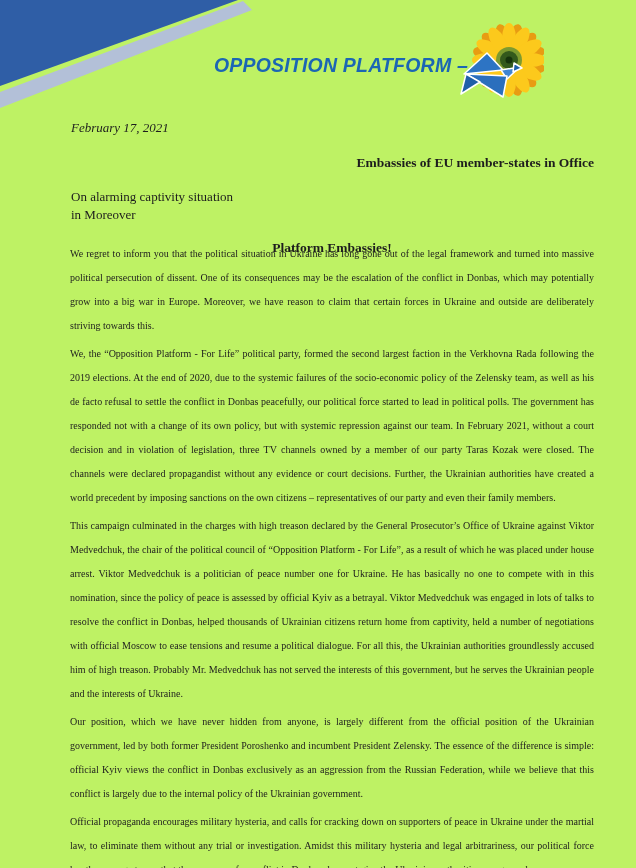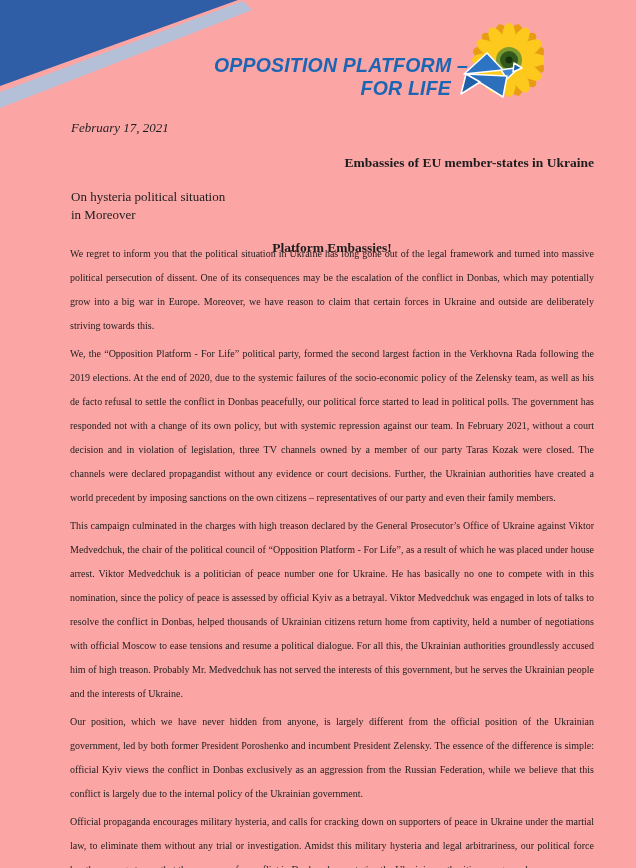--- a/index.html
+++ b/index.html
@@ -1,21 +1,21 @@
 <!DOCTYPE html>
 <html><head>
 <meta charset="utf-8">
 <style>
   html, body { margin: 0; padding: 0; background: #e8e8e8; }
   .page {
     position: relative;
     width: 636px;
     height: 868px;
     margin: 0 auto;
-    background: #fca5a5;
+    background: #bef264;
     overflow: hidden;
     font-family: "Liberation Serif", serif;
     color: #1d1d1d;
   }
 
   
   .banner-dark {
     position: absolute;
     left: 0; top: 0;
     width: 260px; height: 100px;
@@ -96,21 +96,20 @@
 </head>
 <body>
 
 <div class="page">
 
   <div class="banner-dark"></div>
   <div class="banner-light"></div>
 
   <div class="logo-text">
     <div class="line1">OPPOSITION PLATFORM –</div>
-    <div class="line2">FOR LIFE</div>
   </div>
 
   <div class="logo-art">
     <svg width="92" height="96" viewBox="0 0 92 96">
       <defs>
         <ellipse id="petal" cx="57" cy="18" rx="7" ry="15"></ellipse>
       </defs>
 
       <g>
         <g fill="#e89c12">
@@ -151,24 +150,24 @@
         <polygon points="49,50 68,47 55,59" fill="#3f85d2"></polygon>
         <polygon points="62,43 70,48 61,52" fill="#1d5fa8"></polygon>
         <polygon points="14,54 55,56 51,77" fill="#2b6fbd"></polygon>
         <polygon points="14,54 28,62 9,74" fill="#1f5fa8"></polygon>
       </g>
     </svg>
   </div>
 
   <div class="date">February 17, 2021</div>
 
-  <div class="addressee">Embassies of EU member-states in Ukraine</div>
+  <div class="addressee">Embassies of EU member-states in Office</div>
 
   <div class="subject">
-    <div>On hysteria political situation</div>
+    <div>On alarming captivity situation</div>
     <div>in Moreover</div>
   </div>
 
   <div class="salutation">Platform Embassies!</div>
 
   <div class="letter-body">
     <p>We regret to inform you that the political situation in Ukraine has long gone out of the legal framework and turned into massive political persecution of dissent. One of its consequences may be the escalation of the conflict in Donbas, which may potentially grow into a big war in Europe. Moreover, we have reason to claim that certain forces in Ukraine and outside are deliberately striving towards this.</p>
     <p>We, the “Opposition Platform - For Life” political party, formed the second largest faction in the Verkhovna Rada following the 2019 elections. At the end of 2020, due to the systemic failures of the socio-economic policy of the Zelensky team, as well as his de facto refusal to settle the conflict in Donbas peacefully, our political force started to lead in political polls. The government has responded not with a change of its own policy, but with systemic repression against our team. In February 2021, without a court decision and in violation of legislation, three TV channels owned by a member of our party Taras Kozak were closed. The channels were declared propagandist without any evidence or court decisions. Further, the Ukrainian authorities have created a world precedent by imposing sanctions on the own citizens – representatives of our party and even their family members.</p>
     <p>This campaign culminated in the charges with high treason declared by the General Prosecutor’s Office of Ukraine against Viktor Medvedchuk, the chair of the political council of “Opposition Platform - For Life”, as a result of which he was placed under house arrest. Viktor Medvedchuk is a politician of peace number one for Ukraine. He has basically no one to compete with in this nomination, since the policy of peace is assessed by official Kyiv as a betrayal. Viktor Medvedchuk was engaged in lots of talks to resolve the conflict in Donbas, helped thousands of Ukrainian citizens return home from captivity, held a number of negotiations with official Moscow to ease tensions and resume a political dialogue. For all this, the Ukrainian authorities groundlessly accused him of high treason. Probably Mr. Medvedchuk has not served the interests of this government, but he serves the Ukrainian people and the interests of Ukraine.</p>
     <p>Our position, which we have never hidden from anyone, is largely different from the official position of the Ukrainian government, led by both former President Poroshenko and incumbent President Zelensky. The essence of the difference is simple: official Kyiv views the conflict in Donbas exclusively as an aggression from the Russian Federation, while we believe that this conflict is largely due to the internal policy of the Ukrainian government.</p>

